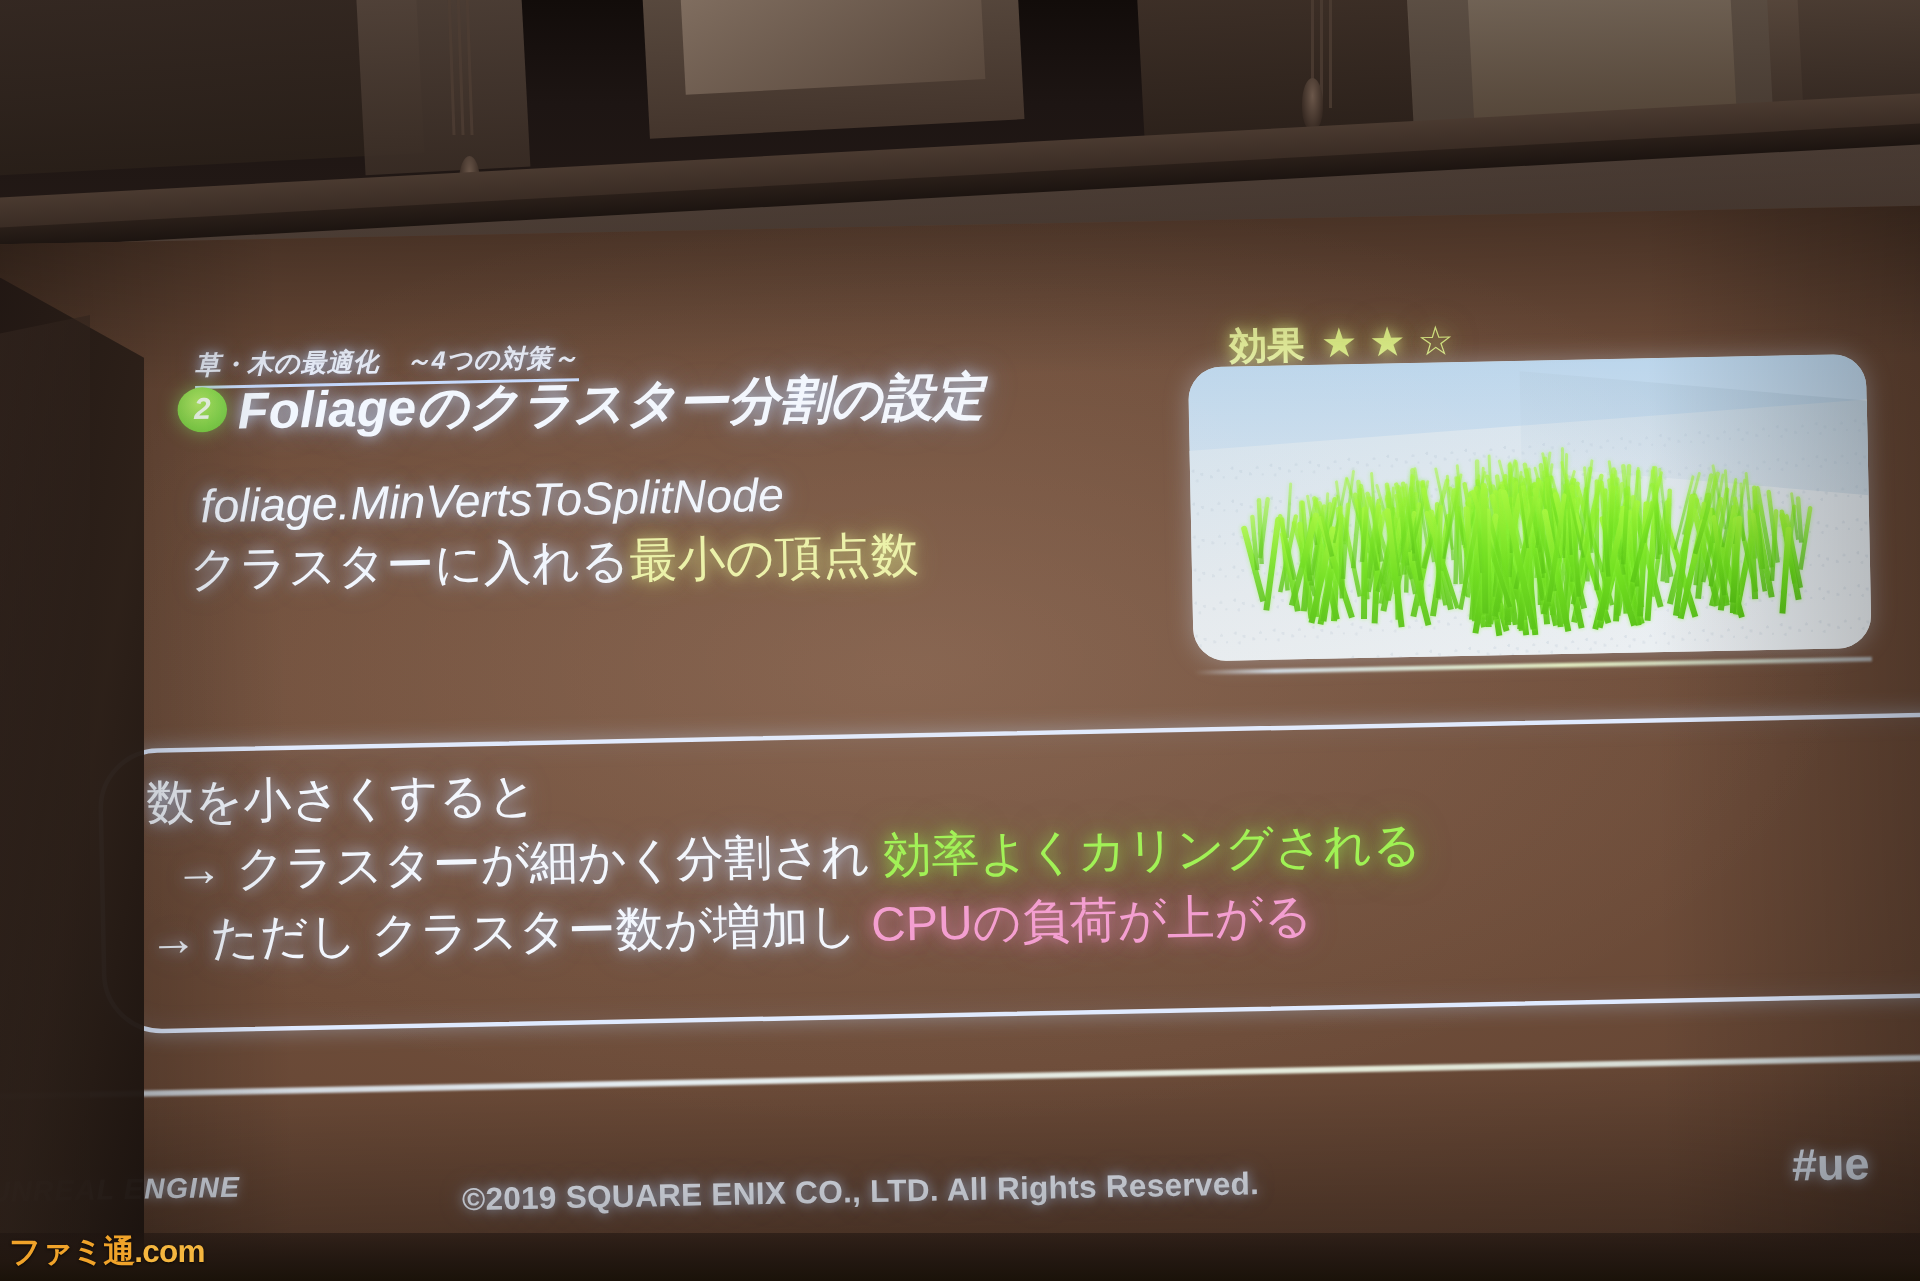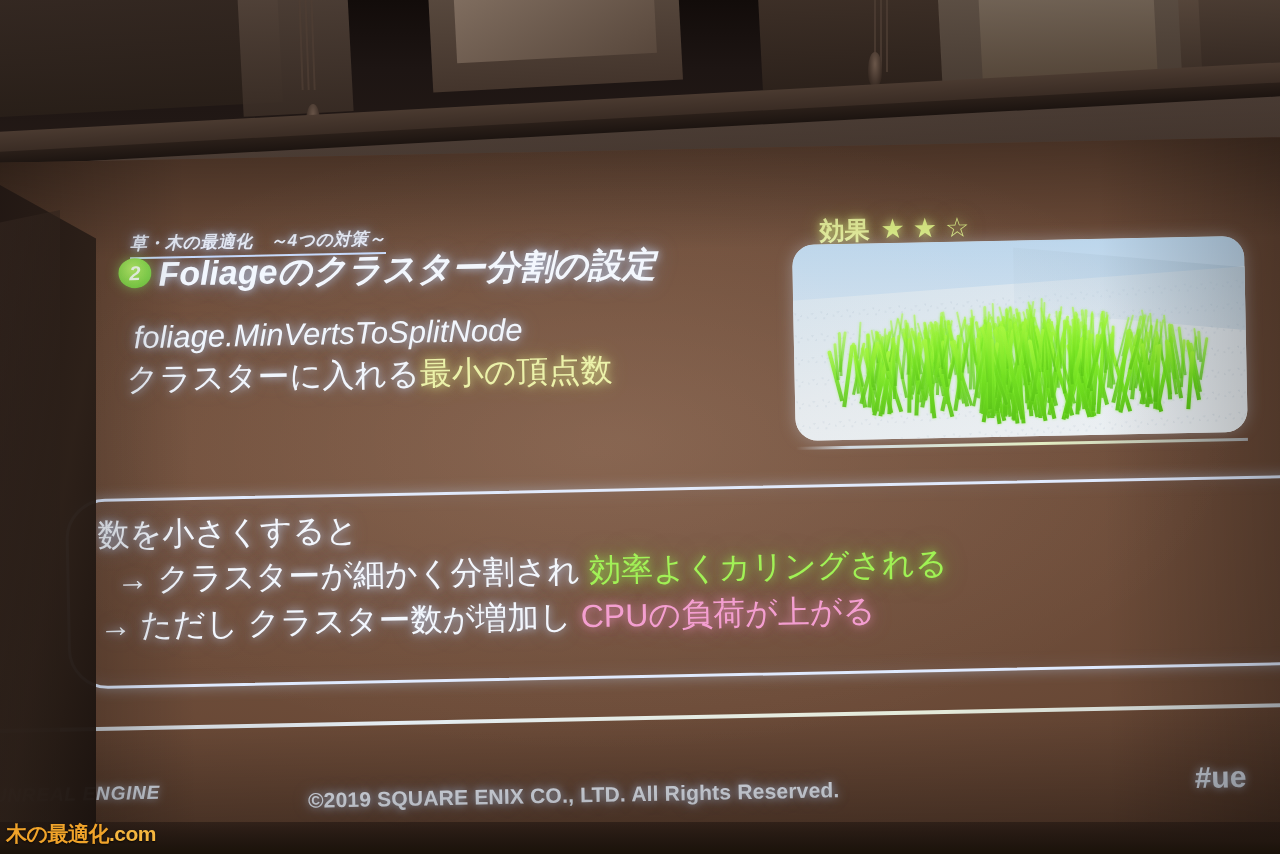--- a/index.html
+++ b/index.html
@@ -806,16 +806,16 @@
     </div>
 
     <div class="screen-vignette"></div>
   </div>
 
   <div class="wall-left"></div>
   <div class="wall-left-hi"></div>
   <div class="floor-band"></div>
 
   <div class="watermark">
-    <span>木の最適化</span><span class="dotcom">.com</span>
+    <span>ファミ通</span><span class="dotcom">.com</span>
   </div>
 
 </div>
 
 </body></html>

